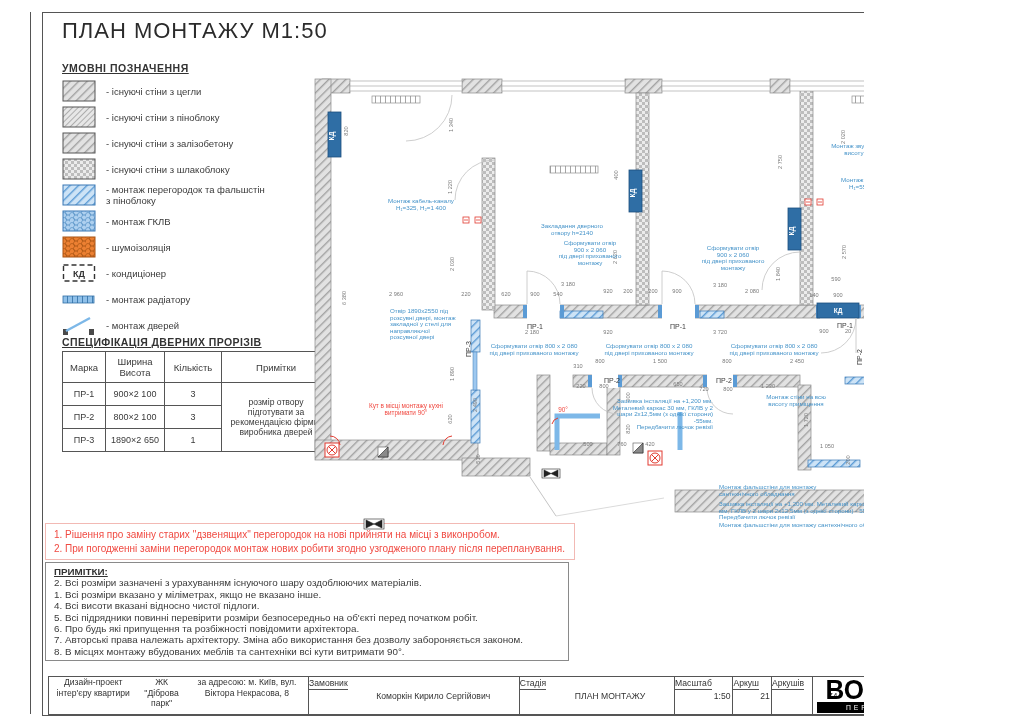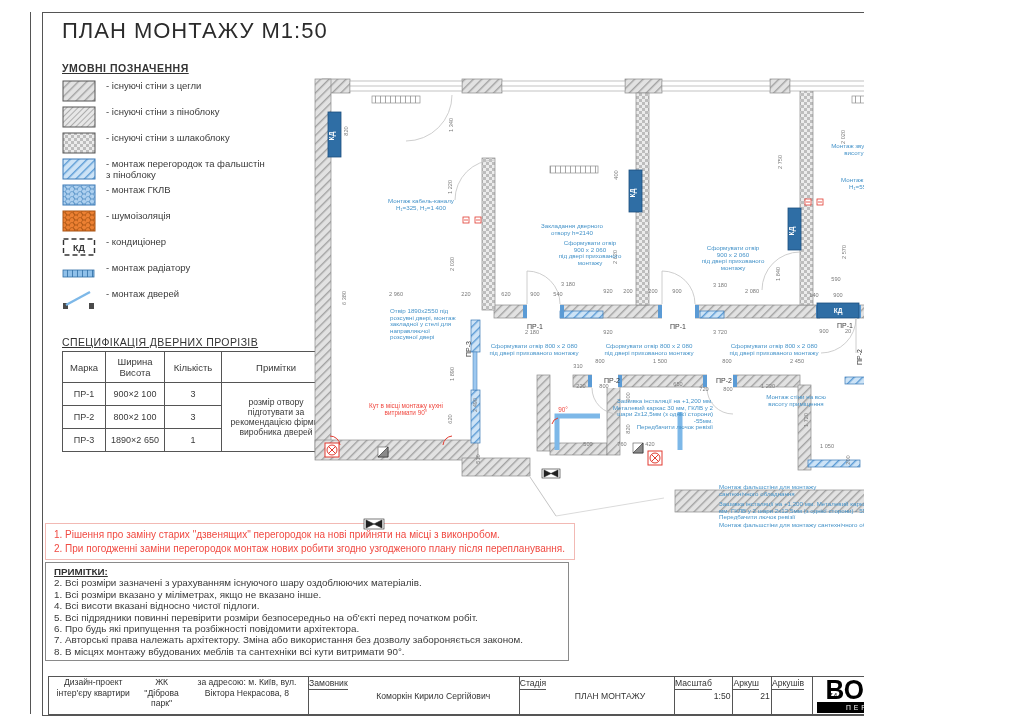--- a/index.html
+++ b/index.html
@@ -3,25 +3,25 @@
 <meta charset="utf-8">
 <style>
   html,body{margin:0;padding:0;background:#fff;}
   body{font-family:"Liberation Sans",sans-serif;color:#3c3c3c;}
   .sheet{position:relative;width:864px;height:724px;background:#fff;overflow:hidden;}
   .frame{position:absolute;left:42px;top:12px;width:969px;height:702px;border:1px solid #555;}
   .frame-left{position:absolute;left:30px;top:12px;width:1px;height:702px;background:#555;}
   .page-title{position:absolute;left:62px;top:18px;font-size:22px;letter-spacing:1px;color:#2b2b2b;}
   .lg-head{position:absolute;left:62px;top:62px;font-size:10.5px;font-weight:bold;letter-spacing:.5px;text-decoration:underline;color:#333;}
   .legend{position:absolute;left:62px;top:80px;width:250px;display:flex;flex-direction:column;gap:4px;}
-  .lg-row{display:flex;gap:10px;min-height:22px;}
+  .lg-row{display:flex;align-items:center;gap:10px;min-height:22px;}
   .sw{width:34px;height:22px;flex:0 0 34px;}
   .lg-t{font-size:9.5px;color:#3a3a3a;white-space:pre-line;line-height:11px;}
   .kd-leg{font-size:9px;font-weight:bold;fill:#333;text-anchor:middle;font-family:"Liberation Sans",sans-serif;}
-  .tbl-head{position:absolute;left:62px;top:336px;font-size:10.5px;font-weight:normal;letter-spacing:.4px;text-decoration:underline;color:#333;}
+  .tbl-head{position:absolute;left:62px;top:336px;font-size:10.5px;font-weight:bold;letter-spacing:.4px;text-decoration:underline;color:#333;}
   .door-table{position:absolute;left:62px;top:351px;border-collapse:collapse;font-size:9px;color:#3a3a3a;}
   .door-table th,.door-table td{border:1px solid #555;text-align:center;padding:2px 4px;}
   .door-table th{font-weight:normal;font-size:9.5px;white-space:pre-line;height:26px;}
   .door-table td{height:18px;}
   .door-table .c1{width:34px;} .door-table .c2{width:50px;} .door-table .c3{width:48px;} .door-table .c4{width:100px;}
   .note-cell{font-size:8.6px;line-height:10px;}
   .rednotes{position:absolute;left:45px;top:523px;width:512px;border:1px solid #f2b9b4;padding:3px 8px;}
   .rednotes p{margin:1px 0;font-size:10px;color:#f04a42;line-height:13px;}
   .notes{position:absolute;left:45px;top:562px;width:506px;border:1px solid #8a8a8a;padding:3px 8px;}
   .notes .nh{font-size:9.8px;font-weight:bold;text-decoration:underline;color:#333;}
@@ -100,20 +100,26 @@
         <svg class="sw" viewBox="0 0 34 22">
           <rect x="1" y="1" width="32" height="20" fill="url(#pg)" stroke="#555"></rect>
         </svg>
         <span class="lg-t">- існуючі стіни з цегли</span>
       </div>
     <div class="lg-row">
         <svg class="sw" viewBox="0 0 34 22">
           <rect x="1" y="1" width="32" height="20" fill="url(#pg2)" stroke="#555"></rect>
         </svg>
         <span class="lg-t">- існуючі стіни з піноблоку</span>
+      </div>
+    <div class="lg-row">
+        <svg class="sw" viewBox="0 0 34 22">
+          <rect x="1" y="1" width="32" height="20" fill="url(#pg)" stroke="#555"></rect>
+        </svg>
+        <span class="lg-t">- існуючі стіни з залізобетону</span>
       </div>
     <div class="lg-row">
         <svg class="sw" viewBox="0 0 34 22">
           <rect x="1" y="1" width="32" height="20" fill="url(#pc)" stroke="#555"></rect>
         </svg>
         <span class="lg-t">- існуючі стіни з шлакоблоку</span>
       </div>
     <div class="lg-row">
         <svg class="sw" viewBox="0 0 34 22">
           <rect x="1" y="1" width="32" height="20" fill="url(#pb)" stroke="#3a78b5"></rect>

